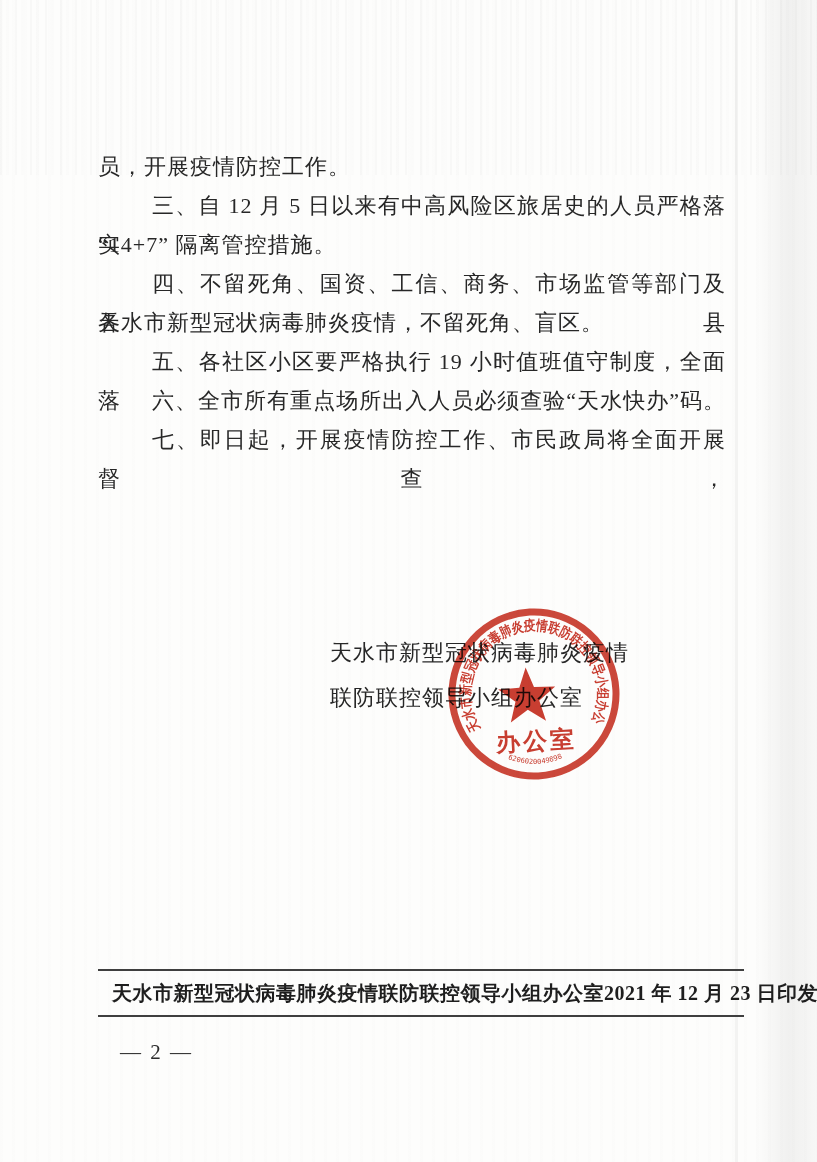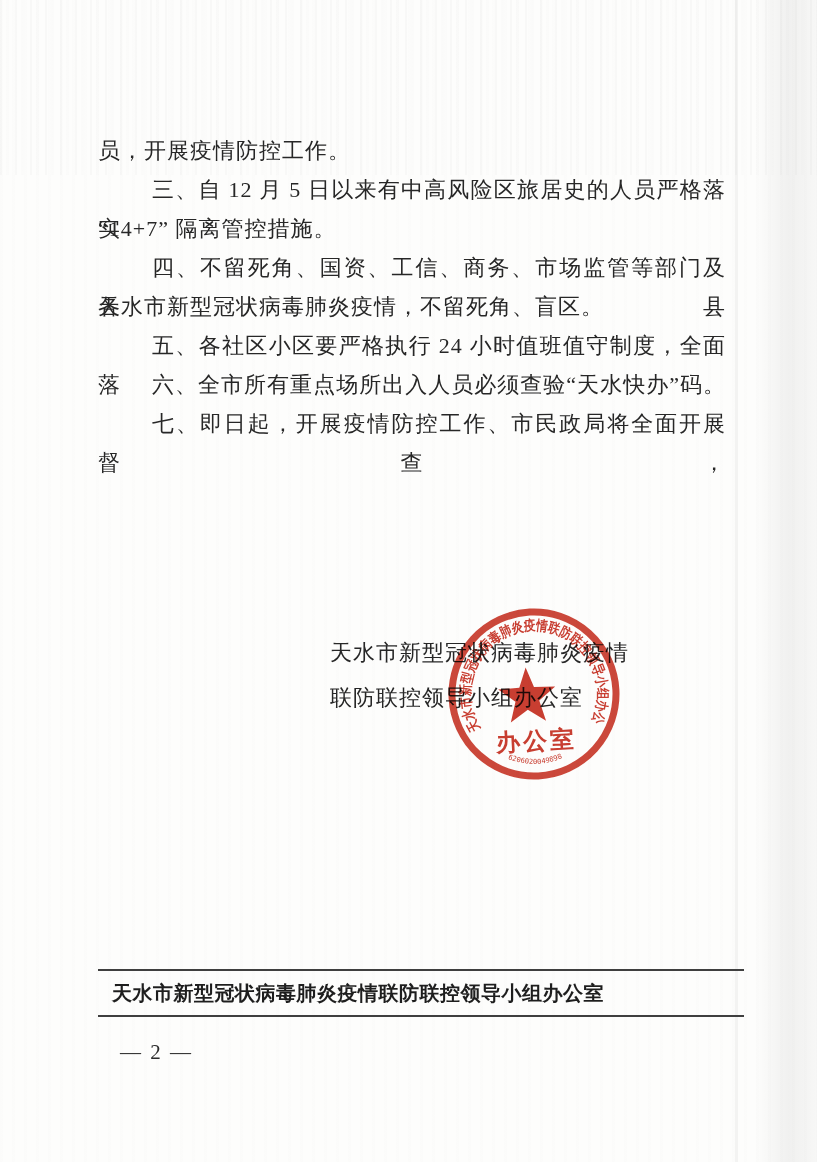--- a/index.html
+++ b/index.html
@@ -23,21 +23,21 @@
   .edge-shadow {
     position:absolute; top:0; right:0; width:62px; height:100%;
     background:linear-gradient(90deg, rgba(0,0,0,0) 0%, rgba(0,0,0,.05) 55%, rgba(0,0,0,.025) 100%);
     pointer-events:none;
   }
   .crease {
     position:absolute; top:0; left:735px; width:3px; height:100%;
     background:rgba(0,0,0,.04); pointer-events:none;
   }
   
-  .body-text { position:absolute; left:98px; top:131px; width:628px; }
+  .body-text { position:absolute; left:98px; top:147px; width:628px; }
   .line {
     height:39px; line-height:39px; font-size:22px; letter-spacing:1px;
     white-space:nowrap;
   }
   .line.indent { text-indent:54px; }
   .line.justify {
     white-space:normal; text-align:justify; text-align-last:justify;
   }
   
   .signature { position:absolute; left:330px; top:630px; width:380px; text-align:left; }
@@ -71,21 +71,21 @@
   <div class="scan-streaks-full"></div>
   <div class="edge-shadow"></div>
   <div class="crease"></div>
 
   <div class="body-text">
     <div class="line">员，开展疫情防控工作。</div>
     <div class="line indent justify">三、自 12 月 5 日以来有中高风险区旅居史的人员严格落实</div>
     <div class="line">“14+7” 隔离管控措施。</div>
     <div class="line indent justify">四、不留死角、国资、工信、商务、市场监管等部门及各县</div>
     <div class="line">天水市新型冠状病毒肺炎疫情，不留死角、盲区。</div>
-    <div class="line indent justify">五、各社区小区要严格执行 24 小时值班值守制度，全面落</div>
+    <div class="line indent justify">五、各社区小区要严格执行 19 小时值班值守制度，全面落</div>
     <div class="line indent justify">六、全市所有重点场所出入人员必须查验“天水快办”码。</div>
     <div class="line indent justify">七、即日起，开展疫情防控工作、市民政局将全面开展督查，</div>
   </div>
 
   <div class="signature">
     <div class="sig-line">天水市新型冠状病毒肺炎疫情</div>
     <div class="sig-line">联防联控领导小组办公室</div>
   </div>
 
   <svg class="seal-svg" width="190" height="190" viewBox="-95 -95 190 190" xmlns="http://www.w3.org/2000/svg" xmlns:xlink="http://www.w3.org/1999/xlink">
@@ -99,19 +99,20 @@
     <path id="sealCodePath" d="M -29.6 63.4 A 70 70 0 0 0 29.6 63.4" fill="none"></path>
     <text font-size="7" fill="#c62d1f" font-family="DejaVu Sans Mono, Liberation Mono, monospace">
       <textPath xlink:href="#sealCodePath" href="#sealCodePath" textLength="56" lengthAdjust="spacingAndGlyphs">6206020049898</textPath>
     </text>
   </svg>
 
   <div class="footer">
     <div class="rule"></div>
     <div class="footer-row">
       <span>天水市新型冠状病毒肺炎疫情联防联控领导小组办公室</span>
+      <span>2021 年 12 月 23 日印发</span>
     </div>
     <div class="rule"></div>
   </div>
 
   <div class="page-number">— 2 —</div>
 
 </div>
 
 </body></html>

